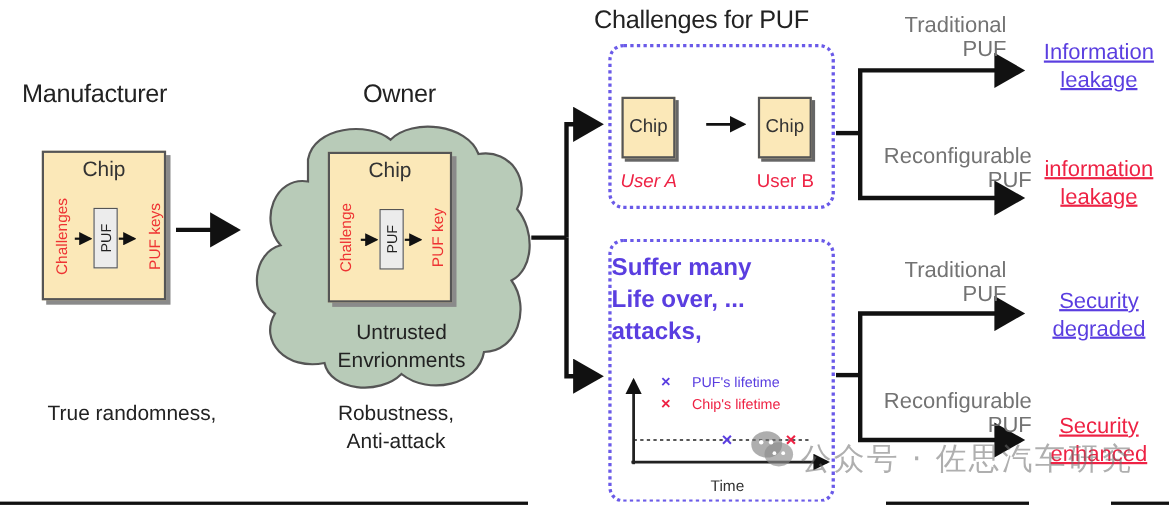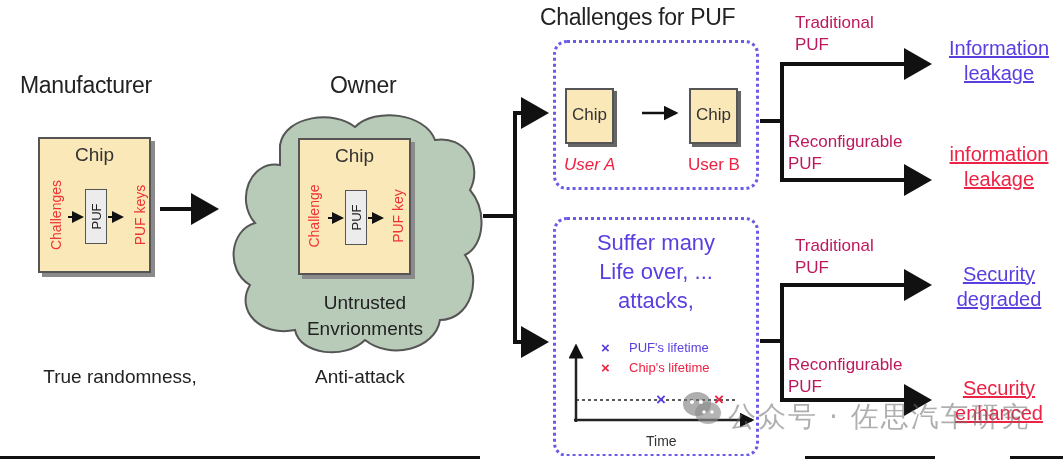--- a/index.html
+++ b/index.html
@@ -9,21 +9,21 @@
   .heading { font-size: 23px; color: #222; font-weight: normal; letter-spacing: -0.3px; }
   .caption { font-size: 19px; color: #222; text-align: center; line-height: 25px; }
   .chip { background: #fbe8b8; border: 2px solid #555; box-shadow: 4px 4px 0 #8a8a8a; box-sizing: border-box; }
   .chip-title { font-size: 19px; color: #333; text-align: center; }
   .vtext-red { color: #ee3333; font-size: 14px; white-space: nowrap; }
   .puf-box { background: #ececec; border: 1.5px solid #555; box-sizing: border-box; }
   .puf-label { font-size: 13px; color: #222; white-space: nowrap; }
   .dotted-box { border: 3px dotted #6a5ae8; border-radius: 14px; box-sizing: border-box; }
   .blue-text { color: #5a3ee0; }
   .red-text { color: #ee2244; }
-  .branch-label { font-size: 17px; color: #be185d; text-align: left; line-height: 22px; }
+  .branch-label { font-size: 20px; color: #737373; text-align: right; line-height: 22px; }
   .outcome { font-size: 20px; text-align: center; line-height: 25px; text-decoration: underline; }
   .small-chip-label { font-size: 17px; color: #333; }
   .watermark { color: rgba(110,110,110,0.55); font-size: 28px; font-family: "DejaVu Sans", sans-serif; letter-spacing: 2px; }
   svg { overflow: visible; }
 </style>
 </head>
 <body>
 
 <svg class="abs" style="left:0;top:0;" width="1063" height="459">
   <defs>
@@ -89,38 +89,39 @@
   </svg>
   <div class="abs vtext-red" style="left:58px;top:68px;transform:rotate(-90deg);width:80px;text-align:center;">PUF key</div>
 </div>
 
 <div class="abs caption" style="left:285px;top:290px;width:160px;line-height:26px;font-size:19px;">
   <div>Untrusted</div>
   <div>Envrionments</div>
 </div>
 
 <div class="abs caption" style="left:285px;top:364px;width:150px;">
+  <div>Robustness,</div>
   <div>Anti-attack</div>
 </div>
 
 <div class="abs heading" style="left:540px;top:4px;">Challenges for PUF</div>
 
 <div class="abs dotted-box" style="left:553px;top:40px;width:206px;height:150px;">
   <div class="abs chip" style="left:9px;top:45px;width:49px;height:56px;box-shadow:3px 3px 0 #666;">
     <div class="small-chip-label" style="margin-top:15px;text-align:center;">Chip</div>
   </div>
   <div class="abs chip" style="left:133px;top:45px;width:49px;height:56px;box-shadow:3px 3px 0 #666;">
     <div class="small-chip-label" style="margin-top:15px;text-align:center;">Chip</div>
   </div>
   <div class="abs red-text" style="left:8px;top:112px;font-size:17px;font-style:italic;">User A</div>
   <div class="abs red-text" style="left:132px;top:112px;font-size:17px;">User B</div>
 </div>
 
 <div class="abs dotted-box" style="left:553px;top:217px;width:206px;height:240px;">
-  <div class="abs blue-text" style="left:0;top:8px;width:200px;text-align:center;font-size:22px;line-height:29px;">
+  <div class="abs blue-text" style="left:0;top:8px;width:200px;text-align:left;font-size:22px;line-height:29px;font-weight:bold;">
     <div>Suffer many</div>
     <div>Life over, ...</div>
     <div>attacks,</div>
   </div>
   <svg class="abs" style="left:0;top:0;" width="206" height="240">
     <line x1="20" y1="202" x2="20" y2="126" stroke="#222" stroke-width="2.5" marker-end="url(#ahs)"></line>
     <line x1="18" y1="200" x2="196" y2="200" stroke="#222" stroke-width="2.5" marker-end="url(#ahs)"></line>
     <line x1="20" y1="180" x2="180" y2="180" stroke="#222" stroke-width="1.5" stroke-dasharray="3,3"></line>
   </svg>
   <div class="abs blue-text" style="left:45px;top:119px;font-size:15px;font-weight:bold;">×</div>

